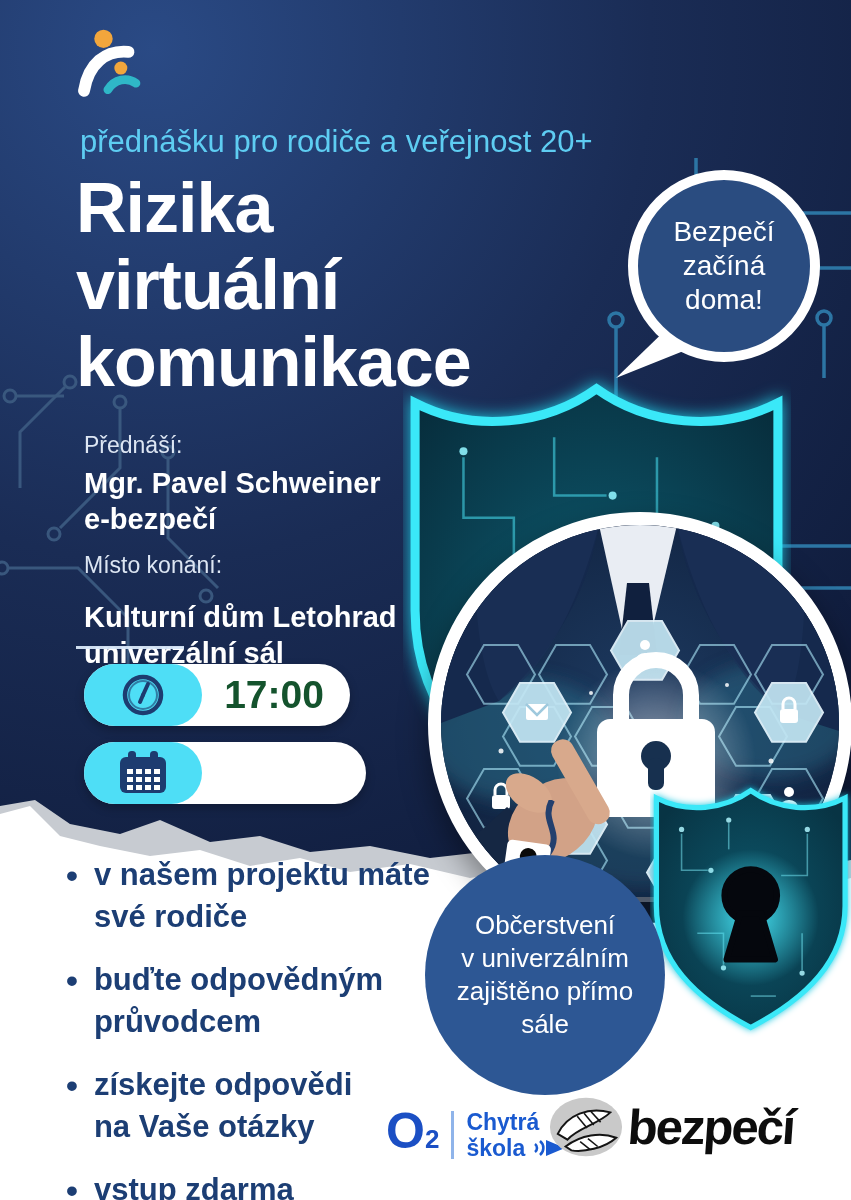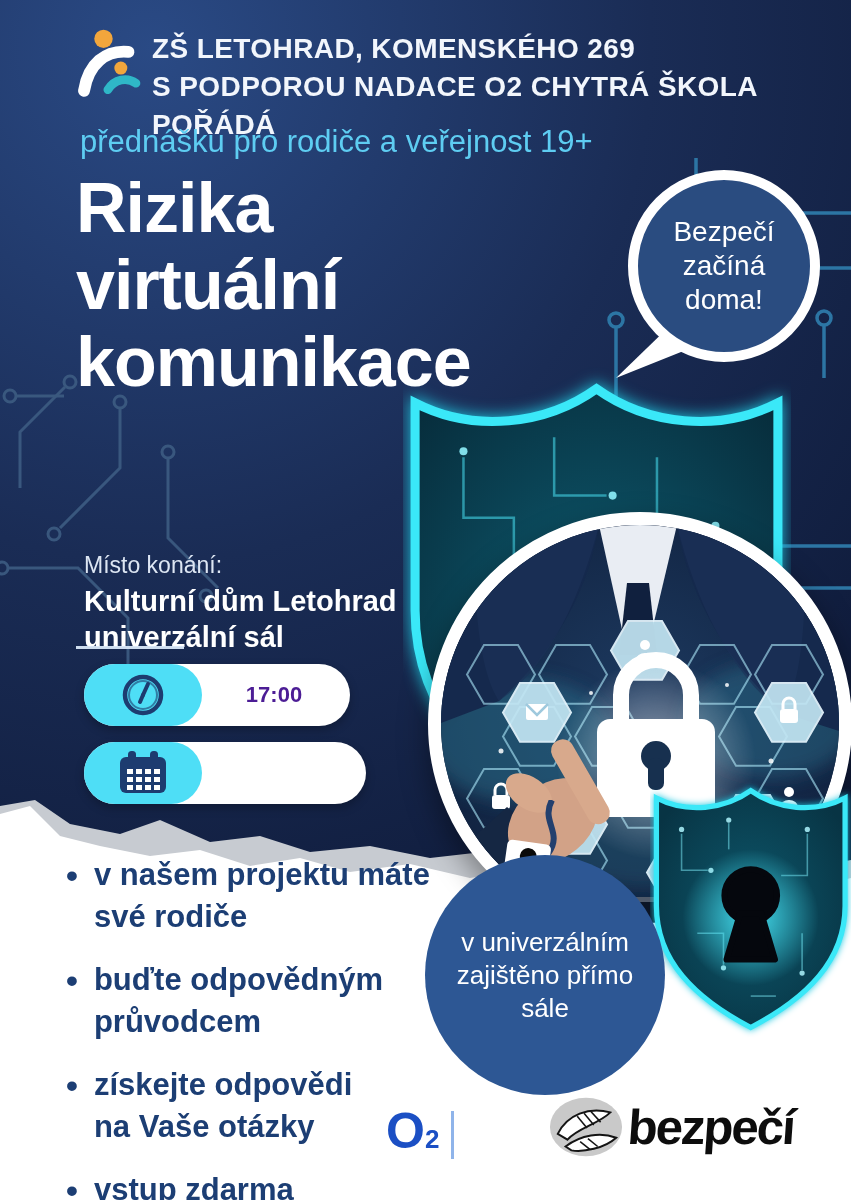--- a/index.html
+++ b/index.html
@@ -30,21 +30,21 @@
   .speaker{left:84px;top:432px;}
   .venue{left:84px;top:552px;}
   .divider{left:76px;top:646px;width:108px;height:3px;background:#d8e7f8;opacity:.95;}
 
   
   .pill{height:62px;background:#ffffff;border-radius:31px;z-index:3;
     box-shadow:0 4px 10px rgba(0,0,0,.25);display:flex;align-items:center;}
   .pill-cyan{position:absolute;left:0;top:0;width:118px;height:62px;border-radius:31px;
     background:#4edef6;display:flex;align-items:center;justify-content:center;}
   .pill-text{position:absolute;left:118px;right:4px;text-align:center;
-    color:#4c1d95;font-size:22px;font-weight:700;}
+    color:#14532d;font-size:39px;font-weight:700;}
   .pill-time{left:84px;top:664px;width:266px;}
   .pill-date{left:84px;top:742px;width:282px;}
 
   
   .torn{left:0;top:790px;z-index:2;}
   .white-bottom{left:0;top:908px;width:851px;height:292px;background:#ffffff;z-index:2;}
 
   
   .big-shield{left:403px;top:360px;z-index:3;}
   .photo-circle{left:428px;top:512px;width:398px;height:398px;border:13px solid #ffffff;
@@ -119,47 +119,48 @@
       <line x1="268" y1="207" x2="268" y2="260"></line>
   </svg>
 
   <svg class="abs" style="left:76px;top:28px" width="68" height="78" viewBox="0 0 60 72">
     <circle cx="24" cy="10" r="8.5" fill="#f2a63c"></circle>
     <path d="M6,58 C10,33 26,20 47,22" stroke="#ffffff" stroke-width="11" fill="none" stroke-linecap="round"></path>
     <circle cx="40" cy="37" r="6" fill="#f2a63c"></circle>
     <path d="M28,57 C34,47 46,45 54,51" stroke="#2fb7c7" stroke-width="8" fill="none" stroke-linecap="round"></path>
   </svg>
 
-  <div class="abs hdr-text">
-    <div>ZŠ LETOHRAD, KOMENSKÉHO 269</div>
-    <div>S PODPOROU NADACE O2 CHYTRÁ ŠKOLA POŘÁDÁ</div>
-  </div>
-
-  <div class="abs subtitle">přednášku pro rodiče a veřejnost 19+</div>
+
+  <div class="abs subtitle">přednášku pro rodiče a veřejnost 20+</div>
   <div class="abs title">
     <div>Rizika</div>
     <div>virtuální</div>
     <div>komunikace</div>
   </div>
 
   <svg class="abs bubble-tail" width="86" height="64" viewBox="0 0 86 64">
     <path d="M66,0 L4,60 L84,28 Z" fill="#ffffff"></path>
   </svg>
   <div class="abs bubble">
     <div>
       <div>Bezpečí</div>
       <div>začíná</div>
       <div>doma!</div>
     </div>
   </div>
 
+  <div class="abs speaker">
+    <div class="lbl">Přednáší:</div>
+    <div class="strong-line" style="margin-top:6px">Mgr. Pavel Schweiner</div>
+    <div class="strong-line">e-bezpečí</div>
+  </div>
 
   <div class="abs venue">
     <div class="lbl">Místo konání:</div>
-    <div class="strong-line" style="margin-top:4px">Kulturní dům Letohrad</div>
+    <div class="strong-line" style="margin-top:20px">Kulturní dům Letohrad</div>
     <div class="strong-line">univerzální sál</div>
   </div>
 
   <div class="abs divider"></div>
 
   <div class="abs pill pill-time">
     <div class="pill-cyan">
       <svg width="46" height="46" viewBox="0 0 46 46" fill="none" stroke="#1d3c70">
         <circle cx="23" cy="23" r="18" stroke-width="4.5"></circle>
         <circle cx="23" cy="23" r="14" stroke-width="2" opacity=".6"></circle>
@@ -380,20 +381,21 @@
   </svg>
 
   <svg class="abs tag-cord" width="60" height="56" viewBox="0 0 60 56">
     <path d="M32,0 C20,22 44,32 28,54" stroke="#23406e" stroke-width="6" fill="none"></path>
   </svg>
   <div class="abs tag">
       <div class="tag-hole"></div>
     </div>
 
   <div class="abs catering">
+    <div>Občerstvení</div>
     <div>v univerzálním</div>
     <div>zajištěno přímo</div>
     <div>sále</div>
   </div>
 
   <div class="abs bullets">
     <div class="b-item">
       <span class="b-dot">•</span>
       <div class="b-text">
           <div class="b-line">v našem projektu máte</div>
@@ -418,20 +420,31 @@
       <span class="b-dot">•</span>
       <div class="b-text">
           <div class="b-line">vstup zdarma</div>
         </div>
     </div>
   </div>
 
   <div class="abs o2-block">
     <div class="o2-mark"><span>O</span><span class="o2-sub">2</span></div>
     <div class="o2-bar"></div>
+    <div class="chytra">
+      <div>Chytrá</div>
+      <div class="chytra-row">
+        <span>škola</span>
+        <svg width="36" height="20" viewBox="0 0 36 20" fill="none" stroke="#1a5ad0" stroke-width="2.6">
+          <path d="M4,6 a5,5 0 0 1 0,8"></path>
+          <path d="M9,3 a9,9 0 0 1 0,14"></path>
+          <polygon points="15,2 34,10 15,18" fill="#1a5ad0" stroke="none"></polygon>
+        </svg>
+      </div>
+    </div>
   </div>
 
   <div class="abs ebez">
     <svg width="76" height="66" viewBox="0 0 78 66">
       <ellipse cx="39" cy="33" rx="37" ry="30" fill="#c9c9c9"></ellipse>
       <path d="M10,40 C20,20 42,12 64,18 C52,30 30,34 20,46 Z" fill="#ffffff" stroke="#141414" stroke-width="2"></path>
       <path d="M18,53 C34,41 54,38 70,44 C58,55 36,59 24,57 Z" fill="#ffffff" stroke="#141414" stroke-width="2"></path>
       <g stroke="#141414" stroke-width="1.6">
         <line x1="30" y1="22" x2="40" y2="34"></line>
           <line x1="37" y1="19" x2="47" y2="31"></line>

